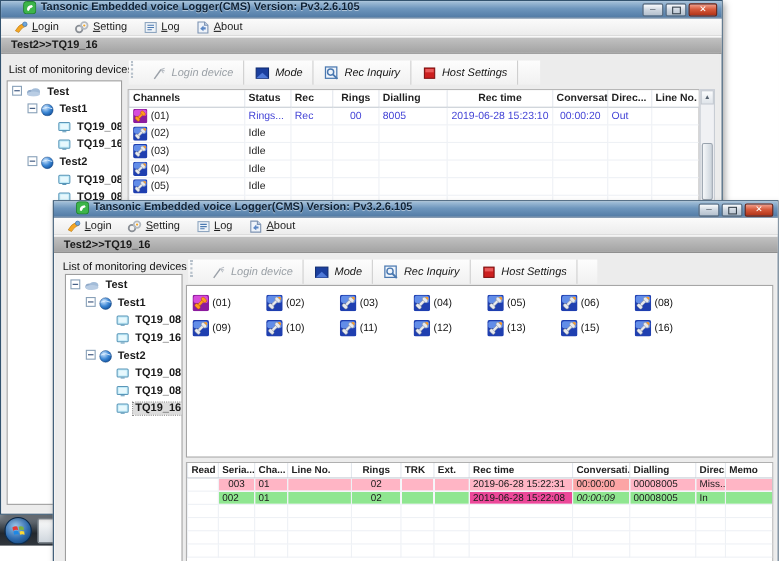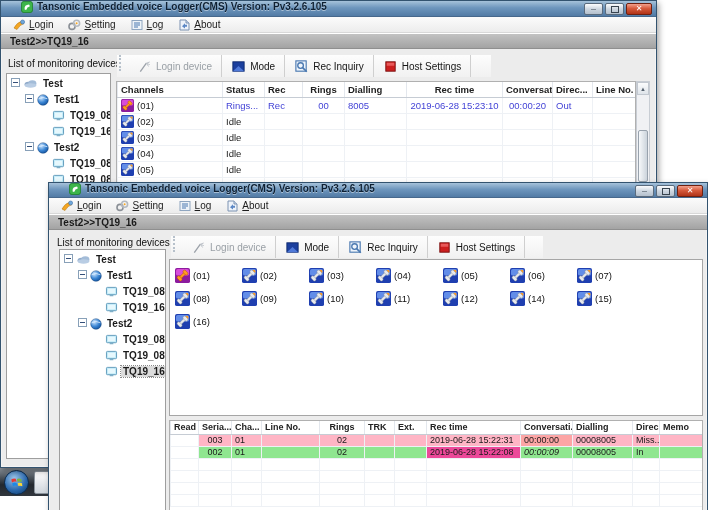--- a/index.html
+++ b/index.html
@@ -43,21 +43,21 @@
   .tnode{display:flex;align-items:flex-start;height:16px;gap:3px;font-size:10px;font-weight:bold;color:#1a1a1a;
     white-space:nowrap;cursor:pointer;}
   .texp{width:9px;height:9px;border:1px solid #88a0b8;background:#fff;position:relative;flex:none;box-sizing:border-box;}
   .texp::after{content:"";position:absolute;left:1px;right:1px;top:3px;height:1px;background:#35507a;}
   .tspc{width:10px;flex:none;}
   .ticon{flex:none;}
   .tnode .lbl{padding:0 2px;}
   .tnode .lbl.sel{background:#dcdcdc;outline:1px dotted #8a8a8a;}
 
   .toolbar{position:absolute;height:22px;display:flex;
-    background:linear-gradient(#fdfdfd,#f1f1f1);}
+    background:linear-gradient(#fdfdfd,#f1f1f1);font-style:italic;}
   .grip{width:3px;height:16px;border-left:2px dotted #b7c1cb;margin:0 4px 0 2px;flex:none;}
   .tab{display:flex;align-items:center;gap:4px;height:22px;padding:0 9px;font-size:10px;color:#151515;
     border-right:1px solid #cfcfcf;cursor:pointer;white-space:nowrap;}
   .tab.disabled{color:#9aa0a6;}
   .tab .tic{width:15px;height:15px;flex:none;}
 
   .table-wrap{position:absolute;background:#fff;border:1px solid #b0b0b0;overflow:hidden;box-sizing:border-box;}
   table{border-collapse:collapse;table-layout:fixed;width:100%;}
   th,td{white-space:nowrap;overflow:hidden;padding:0 3px;box-sizing:border-box;}
   th{font-size:9.5px;font-weight:bold;color:#222;text-align:left;border:1px solid #e3e7ed;border-top:none;
@@ -957,111 +957,96 @@
                   <rect width="16" height="16" rx="2" fill="#1f3fb0"></rect>
                   <rect x="1" y="1" width="14" height="7" rx="2" fill="#6f9bf2" opacity="0.85"></rect>
                   <circle cx="12.6" cy="3.6" r="1.8" fill="#ff9a1f"></circle>
                   <g transform="rotate(-45 8 8)" fill="#e8eaee" stroke="#8a919c" stroke-width="0.5">
                     <rect x="2.6" y="6.7" width="10.8" height="2.6" rx="1.3"></rect>
                     <rect x="1.9" y="5" width="3.4" height="6" rx="1.6"></rect>
                     <rect x="10.7" y="5" width="3.4" height="6" rx="1.6"></rect>
                   </g>
                 </svg>
               </span>
-              <span>(07)</span>
+              <span>(08)</span>
             </div>
             <div class="chan">
               <span class="phic">
                 <svg viewBox="0 0 16 16" width="100%" height="100%">
                   <rect width="16" height="16" rx="2" fill="#1f3fb0"></rect>
                   <rect x="1" y="1" width="14" height="7" rx="2" fill="#6f9bf2" opacity="0.85"></rect>
                   <circle cx="12.6" cy="3.6" r="1.8" fill="#ff9a1f"></circle>
                   <g transform="rotate(-45 8 8)" fill="#e8eaee" stroke="#8a919c" stroke-width="0.5">
                     <rect x="2.6" y="6.7" width="10.8" height="2.6" rx="1.3"></rect>
                     <rect x="1.9" y="5" width="3.4" height="6" rx="1.6"></rect>
                     <rect x="10.7" y="5" width="3.4" height="6" rx="1.6"></rect>
                   </g>
                 </svg>
               </span>
-              <span>(08)</span>
+              <span>(09)</span>
             </div>
             <div class="chan">
               <span class="phic">
                 <svg viewBox="0 0 16 16" width="100%" height="100%">
                   <rect width="16" height="16" rx="2" fill="#1f3fb0"></rect>
                   <rect x="1" y="1" width="14" height="7" rx="2" fill="#6f9bf2" opacity="0.85"></rect>
                   <circle cx="12.6" cy="3.6" r="1.8" fill="#ff9a1f"></circle>
                   <g transform="rotate(-45 8 8)" fill="#e8eaee" stroke="#8a919c" stroke-width="0.5">
                     <rect x="2.6" y="6.7" width="10.8" height="2.6" rx="1.3"></rect>
                     <rect x="1.9" y="5" width="3.4" height="6" rx="1.6"></rect>
                     <rect x="10.7" y="5" width="3.4" height="6" rx="1.6"></rect>
                   </g>
                 </svg>
               </span>
-              <span>(09)</span>
+              <span>(10)</span>
             </div>
             <div class="chan">
               <span class="phic">
                 <svg viewBox="0 0 16 16" width="100%" height="100%">
                   <rect width="16" height="16" rx="2" fill="#1f3fb0"></rect>
                   <rect x="1" y="1" width="14" height="7" rx="2" fill="#6f9bf2" opacity="0.85"></rect>
                   <circle cx="12.6" cy="3.6" r="1.8" fill="#ff9a1f"></circle>
                   <g transform="rotate(-45 8 8)" fill="#e8eaee" stroke="#8a919c" stroke-width="0.5">
                     <rect x="2.6" y="6.7" width="10.8" height="2.6" rx="1.3"></rect>
                     <rect x="1.9" y="5" width="3.4" height="6" rx="1.6"></rect>
                     <rect x="10.7" y="5" width="3.4" height="6" rx="1.6"></rect>
                   </g>
                 </svg>
               </span>
-              <span>(10)</span>
+              <span>(11)</span>
             </div>
             <div class="chan">
               <span class="phic">
                 <svg viewBox="0 0 16 16" width="100%" height="100%">
                   <rect width="16" height="16" rx="2" fill="#1f3fb0"></rect>
                   <rect x="1" y="1" width="14" height="7" rx="2" fill="#6f9bf2" opacity="0.85"></rect>
                   <circle cx="12.6" cy="3.6" r="1.8" fill="#ff9a1f"></circle>
                   <g transform="rotate(-45 8 8)" fill="#e8eaee" stroke="#8a919c" stroke-width="0.5">
                     <rect x="2.6" y="6.7" width="10.8" height="2.6" rx="1.3"></rect>
                     <rect x="1.9" y="5" width="3.4" height="6" rx="1.6"></rect>
                     <rect x="10.7" y="5" width="3.4" height="6" rx="1.6"></rect>
                   </g>
                 </svg>
               </span>
-              <span>(11)</span>
+              <span>(12)</span>
             </div>
             <div class="chan">
               <span class="phic">
                 <svg viewBox="0 0 16 16" width="100%" height="100%">
                   <rect width="16" height="16" rx="2" fill="#1f3fb0"></rect>
                   <rect x="1" y="1" width="14" height="7" rx="2" fill="#6f9bf2" opacity="0.85"></rect>
                   <circle cx="12.6" cy="3.6" r="1.8" fill="#ff9a1f"></circle>
                   <g transform="rotate(-45 8 8)" fill="#e8eaee" stroke="#8a919c" stroke-width="0.5">
                     <rect x="2.6" y="6.7" width="10.8" height="2.6" rx="1.3"></rect>
                     <rect x="1.9" y="5" width="3.4" height="6" rx="1.6"></rect>
                     <rect x="10.7" y="5" width="3.4" height="6" rx="1.6"></rect>
                   </g>
                 </svg>
               </span>
-              <span>(12)</span>
-            </div>
-            <div class="chan">
-              <span class="phic">
-                <svg viewBox="0 0 16 16" width="100%" height="100%">
-                  <rect width="16" height="16" rx="2" fill="#1f3fb0"></rect>
-                  <rect x="1" y="1" width="14" height="7" rx="2" fill="#6f9bf2" opacity="0.85"></rect>
-                  <circle cx="12.6" cy="3.6" r="1.8" fill="#ff9a1f"></circle>
-                  <g transform="rotate(-45 8 8)" fill="#e8eaee" stroke="#8a919c" stroke-width="0.5">
-                    <rect x="2.6" y="6.7" width="10.8" height="2.6" rx="1.3"></rect>
-                    <rect x="1.9" y="5" width="3.4" height="6" rx="1.6"></rect>
-                    <rect x="10.7" y="5" width="3.4" height="6" rx="1.6"></rect>
-                  </g>
-                </svg>
-              </span>
-              <span>(14)</span>
+              <span>(13)</span>
             </div>
             <div class="chan">
               <span class="phic">
                 <svg viewBox="0 0 16 16" width="100%" height="100%">
                   <rect width="16" height="16" rx="2" fill="#1f3fb0"></rect>
                   <rect x="1" y="1" width="14" height="7" rx="2" fill="#6f9bf2" opacity="0.85"></rect>
                   <circle cx="12.6" cy="3.6" r="1.8" fill="#ff9a1f"></circle>
                   <g transform="rotate(-45 8 8)" fill="#e8eaee" stroke="#8a919c" stroke-width="0.5">
                     <rect x="2.6" y="6.7" width="10.8" height="2.6" rx="1.3"></rect>
                     <rect x="1.9" y="5" width="3.4" height="6" rx="1.6"></rect>
@@ -1129,21 +1114,21 @@
                   <td style="background: rgb(255, 181, 197);"></td>
                   <td style="background: rgb(255, 181, 197);"></td>
                   <td style="background: rgb(255, 181, 197);">2019-06-28 15:22:31</td>
                   <td style="background: #fca5a5;">00:00:00</td>
                   <td style="background: rgb(255, 181, 197);">00008005</td>
                   <td style="background: rgb(255, 181, 197);">Miss...</td>
                   <td style="background: rgb(255, 181, 197);"></td>
                 </tr>
                 <tr>
                   <td></td>
-                  <td style="text-align: center; background: rgb(143, 230, 144);">002</td>
+                  <td style="text-align: left; background: rgb(143, 230, 144);">002</td>
                   <td style="background: rgb(143, 230, 144);">01</td>
                   <td style="background: rgb(143, 230, 144);"></td>
                   <td style="text-align: center; background: rgb(143, 230, 144);">02</td>
                   <td style="background: rgb(143, 230, 144);"></td>
                   <td style="background: rgb(143, 230, 144);"></td>
                   <td style="background: #ec4899;">2019-06-28 15:22:08</td>
                   <td style="background: rgb(143, 230, 144); font-style: italic;">00:00:09</td>
                   <td style="background: rgb(143, 230, 144);">00008005</td>
                   <td style="background: rgb(143, 230, 144);">In</td>
                   <td style="background: rgb(143, 230, 144);"></td>

